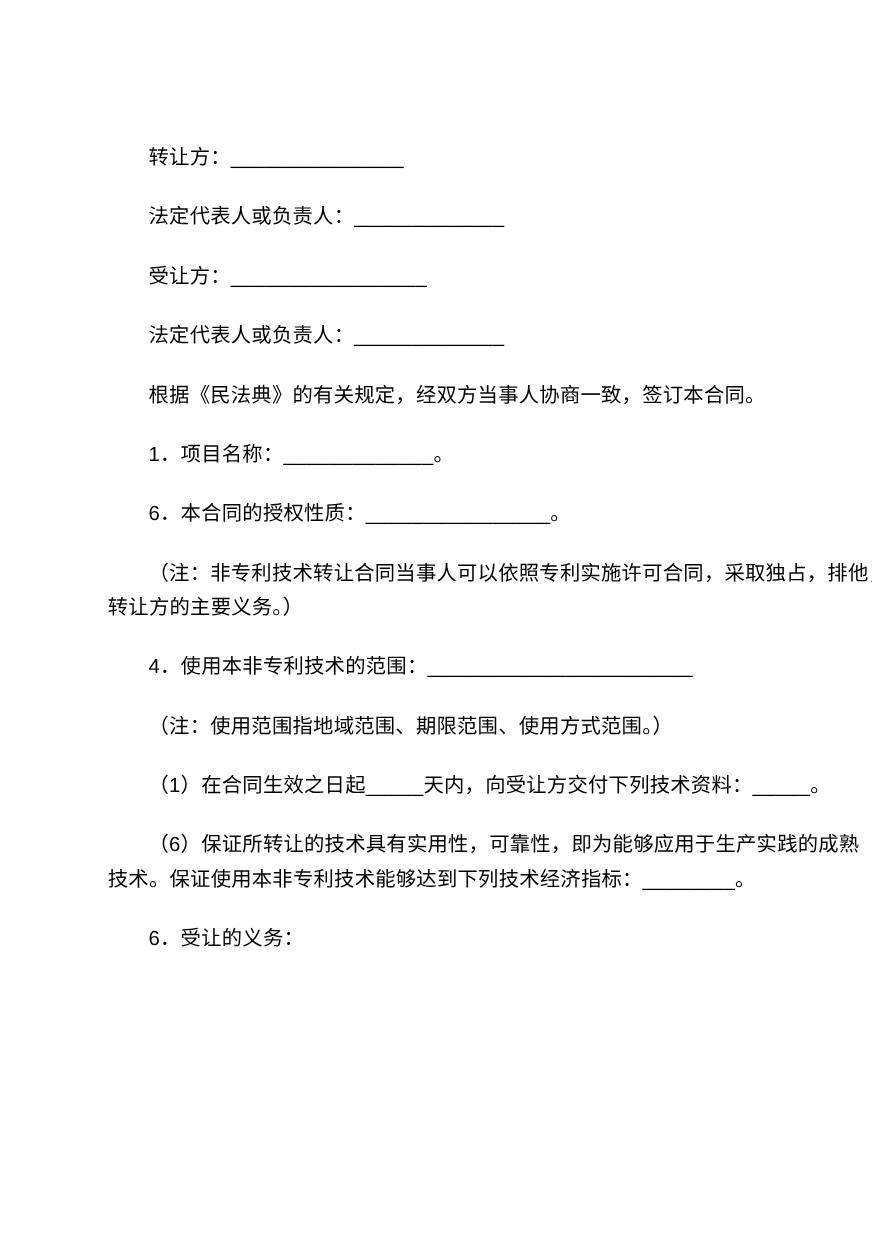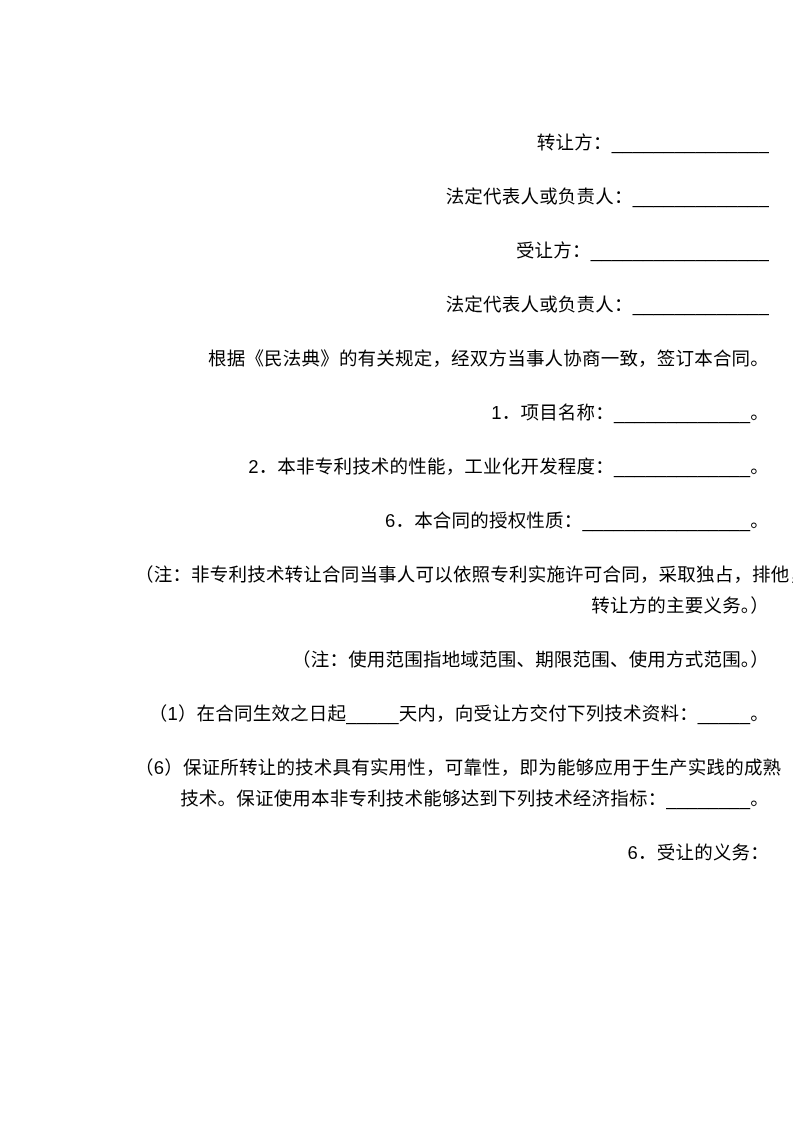--- a/index.html
+++ b/index.html
@@ -22,43 +22,42 @@
     font-family: "Liberation Sans", "DejaVu Sans", sans-serif;
     font-size: 18.5px;
     line-height: 31px;
     font-weight: 400;
   }
   p.line {
     margin: 0 0 23px 0;
     text-indent: 2em;
     white-space: nowrap;
     letter-spacing: 0.2px;
-    text-align: right;
   }
   
   p.line.nogap {
     margin-bottom: 0;
   }
   
   p.line.cont {
     text-indent: 0;
   }
 </style>
 </head>
 <body>
 
 <div class="page">
   <p class="line">转让方：_______________</p>
   <p class="line">法定代表人或负责人：_____________</p>
   <p class="line">受让方：_________________</p>
   <p class="line">法定代表人或负责人：_____________</p>
   <p class="line">根据《民法典》的有关规定，经双方当事人协商一致，签订本合同。</p>
   <p class="line">1．项目名称：_____________。</p>
-  <p class="line">2．本非专利技术的性能，工业化开发程度：_____________。</p>
   <p class="line">6．本合同的授权性质：________________。</p>
   <p class="line nogap">（注：非专利技术转让合同当事人可以依照专利实施许可合同，采取独占，排他，</p>
   <p class="line cont">转让方的主要义务。）</p>
+  <p class="line">4．使用本非专利技术的范围：_______________________</p>
   <p class="line">（注：使用范围指地域范围、期限范围、使用方式范围。）</p>
   <p class="line">（1）在合同生效之日起_____天内，向受让方交付下列技术资料：_____。</p>
   <p class="line nogap">（6）保证所转让的技术具有实用性，可靠性，即为能够应用于生产实践的成熟</p>
   <p class="line cont">技术。保证使用本非专利技术能够达到下列技术经济指标：________。</p>
   <p class="line">6．受让的义务：</p>
 </div>
 
 </body></html>

